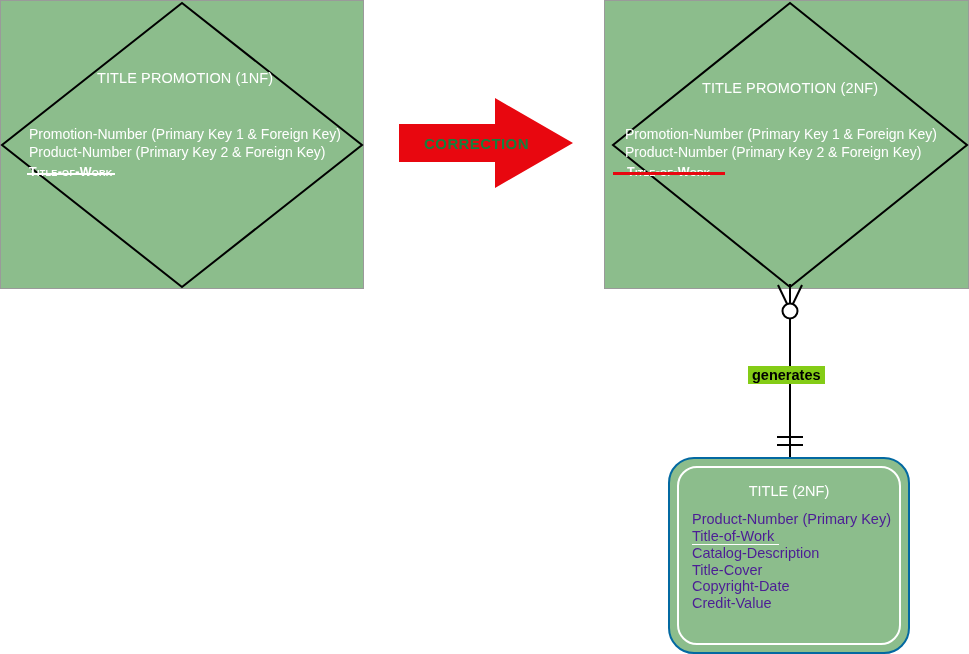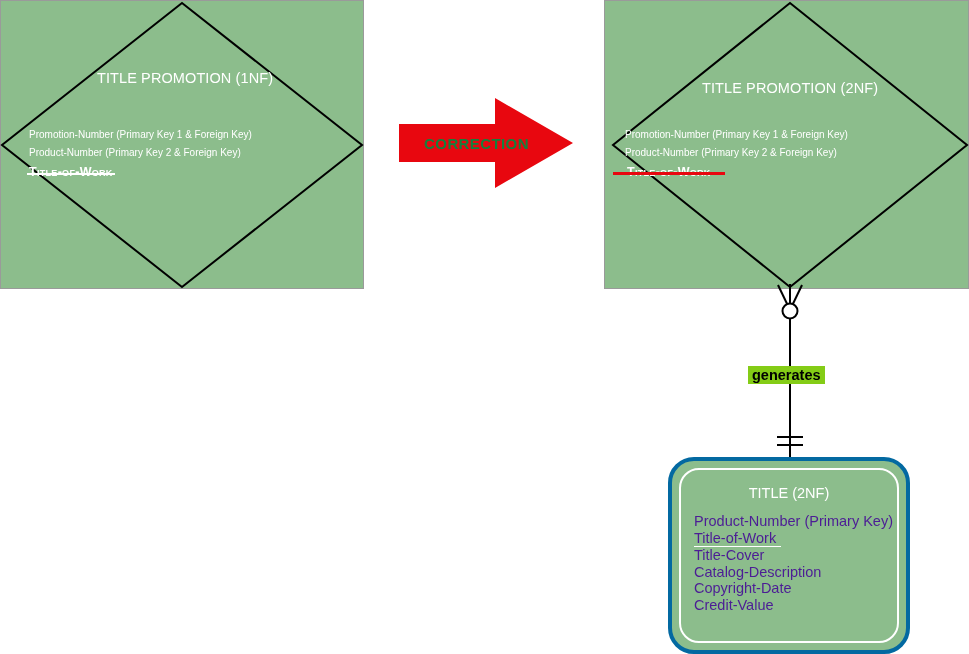--- a/index.html
+++ b/index.html
@@ -47,21 +47,21 @@
     position: absolute;
     color: #ffffff;
     font-size: 14.5px;
     line-height: 17px;
     white-space: nowrap;
   }
   .dia-title {
     font-size: 14.5px;
     letter-spacing: 0.1px;
   }
-  .attr-line { font-size: 10px; }
+  .attr-line { font-size: 14px; }
 
   .smallcaps-strike {
     position: relative;
     font-weight: bold;
     font-size: 12.5px;
     font-variant: small-caps;
     letter-spacing: 0.3px;
     display: inline-block;
   }
   .strike-white::after {
@@ -120,21 +120,21 @@
   }
 
   
   .entity-box {
     position: absolute;
     left: 668px;
     top: 457px;
     width: 242px;
     height: 197px;
     background: #8cbd8c;
-    border: 4px solid #0369a1;
+    border: 2px solid #0369a1;
     border-radius: 26px;
     box-sizing: border-box;
   }
   .entity-inner {
     position: absolute;
     left: 7px; top: 7px; right: 7px; bottom: 7px;
     border: 2px solid #ffffff;
     border-radius: 20px;
     box-sizing: border-box;
   }
@@ -222,20 +222,20 @@
   <div class="rel-label">generates</div>
 
   <div class="entity-box">
     <div class="entity-inner"></div>
 
     <div class="entity-title">TITLE (2NF)</div>
 
     <div class="entity-attrs">
       <div><span>Product-Number (Primary Key)</span></div>
       <div><span class="ul-attr">Title-of-Work</span></div>
+      <div><span>Catalog-Description</span></div>
       <div><span>Title-Cover</span></div>
-      <div><span>Catalog-Description</span></div>
       <div><span>Copyright-Date</span></div>
       <div><span>Credit-Value</span></div>
     </div>
   </div>
 
 </div>
 
 </body></html>

